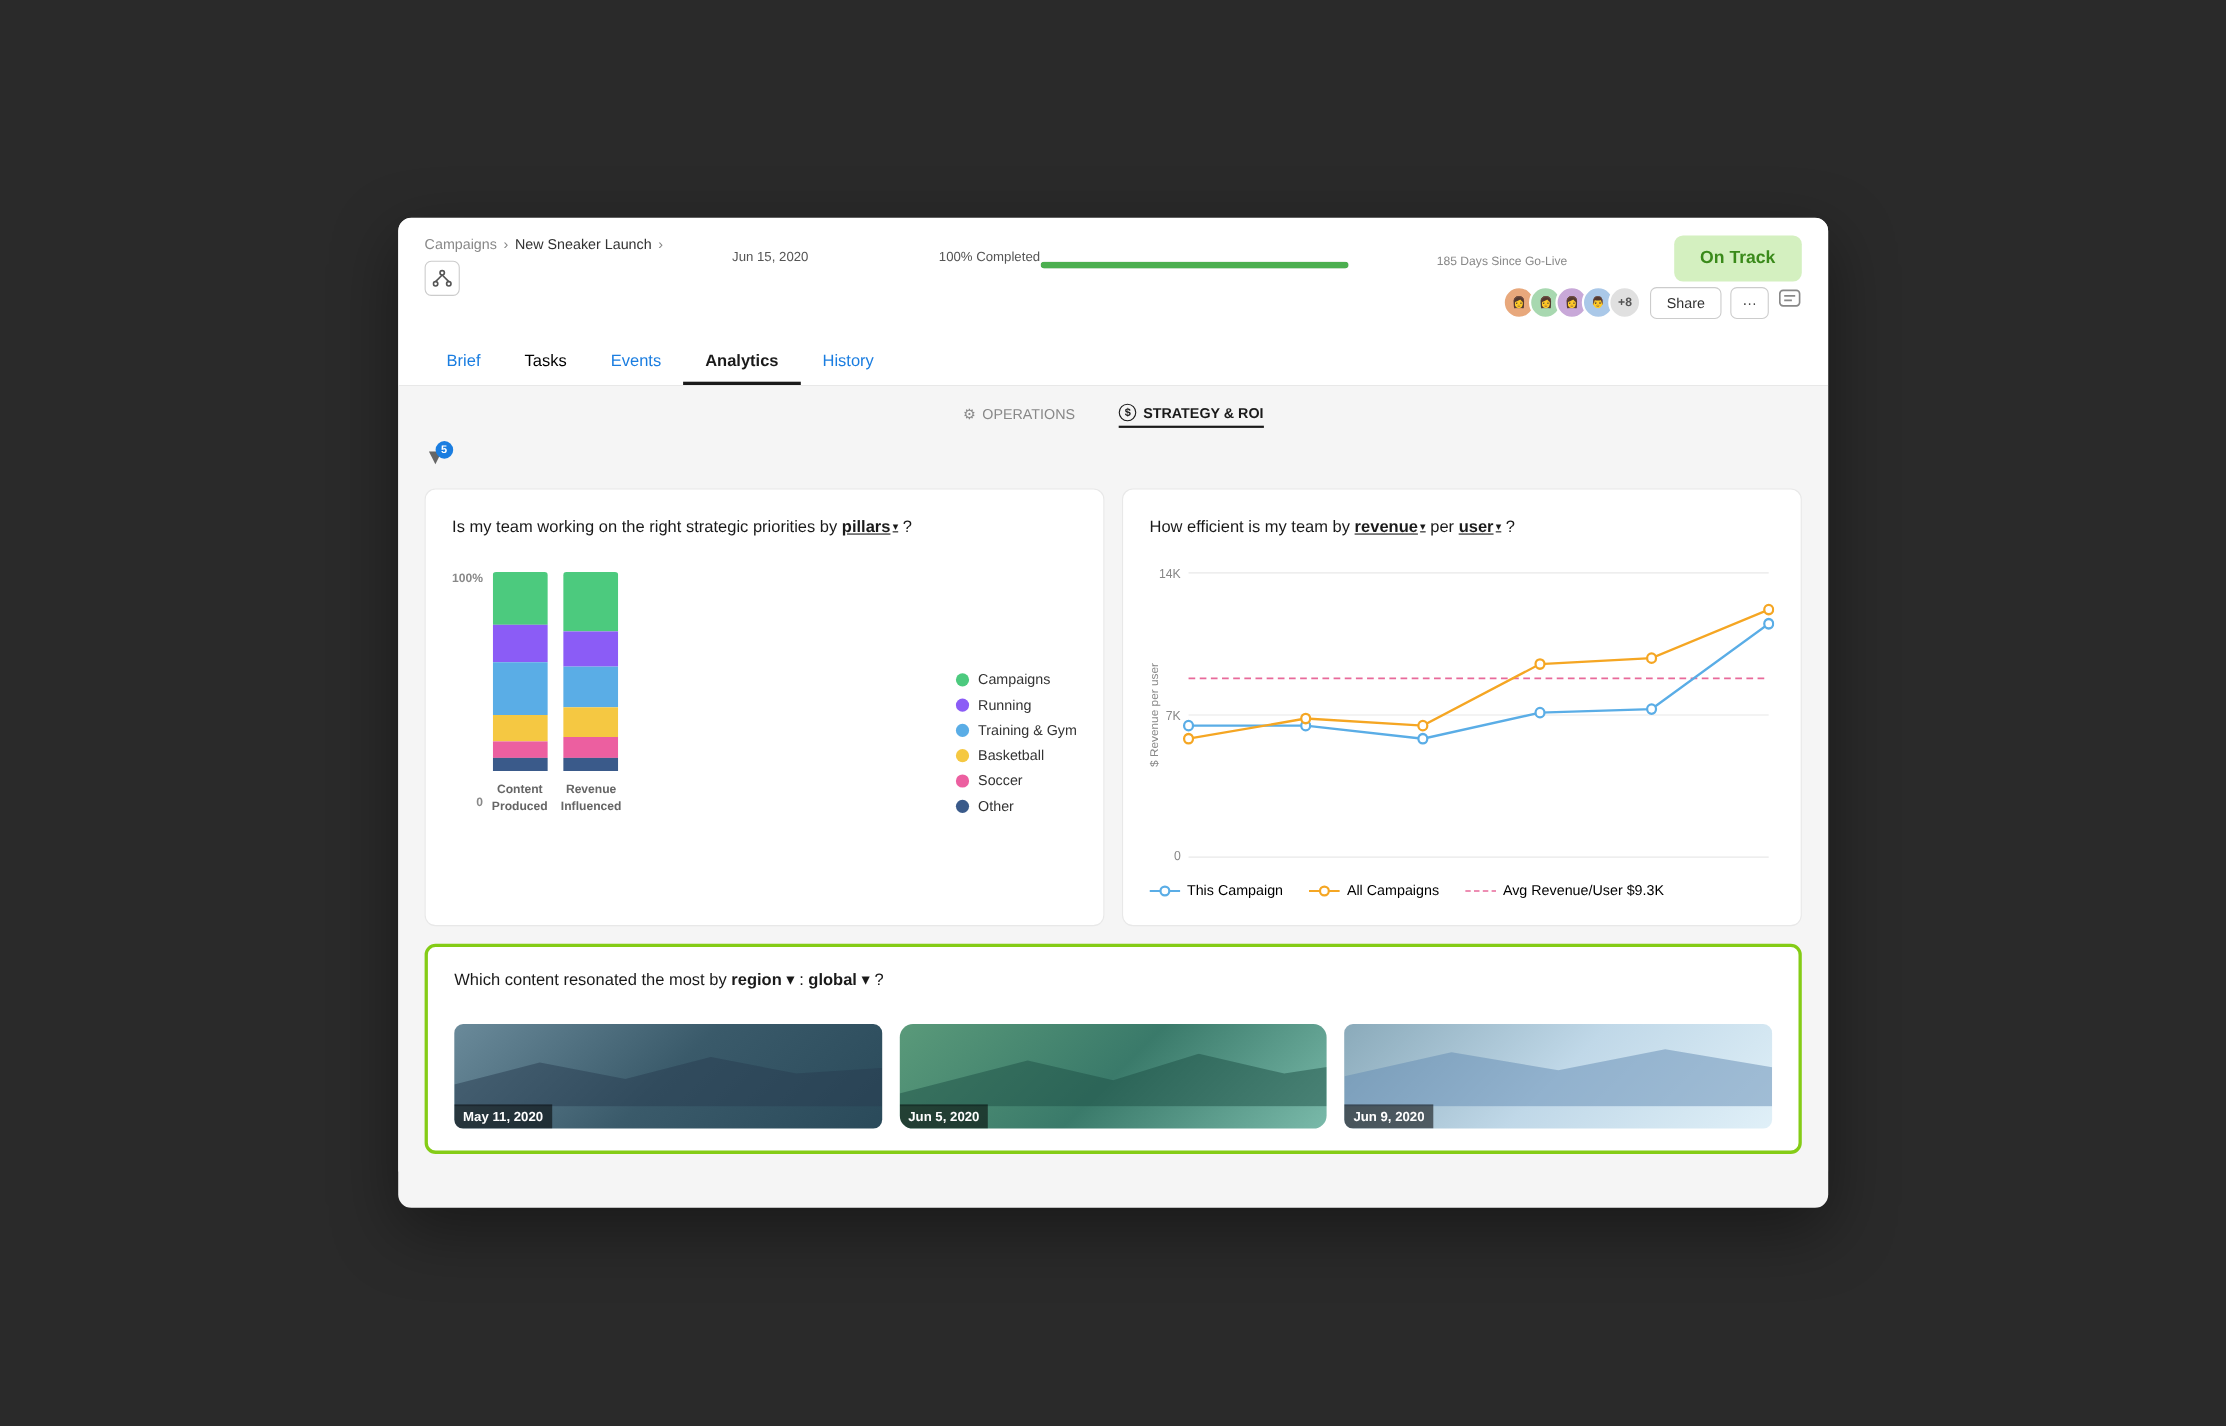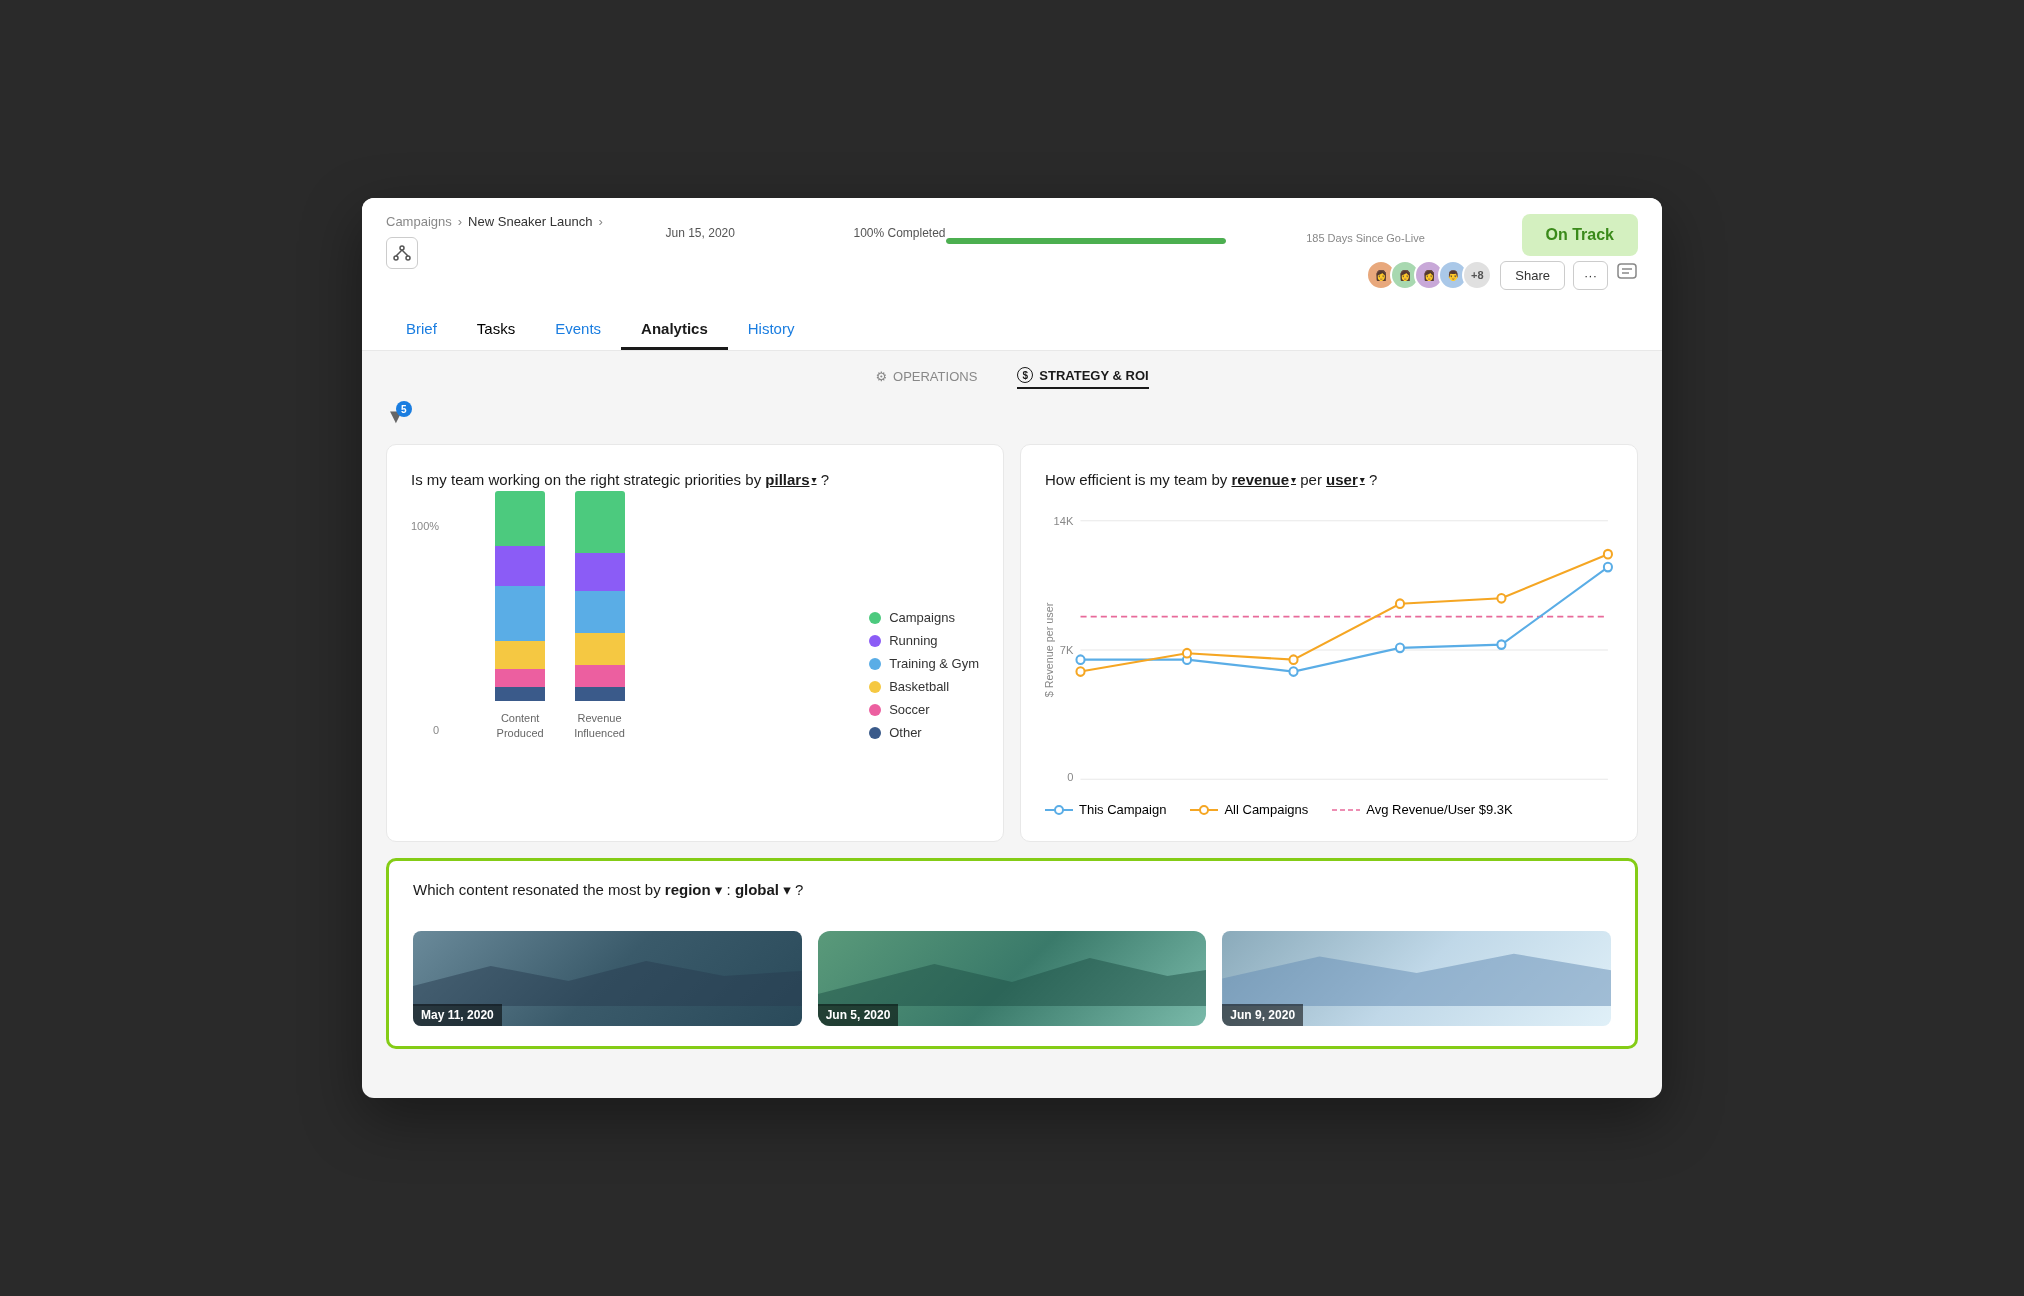--- a/index.html
+++ b/index.html
@@ -256,38 +256,37 @@
     .chart-title .dropdown-arrow { font-size: 10px; }
     .bar-chart-area {
       display: flex;
       gap: 24px;
       align-items: flex-end;
     }
     .bar-chart-visual {
       display: flex;
       flex-direction: column;
       flex: 1;
+      font-weight: bold;
     }
     .bar-y-labels {
       display: flex;
       flex-direction: column;
       justify-content: space-between;
       height: 220px;
       align-items: flex-end;
       padding-bottom: 4px;
       margin-right: 8px;
     }
     .bar-y-label { font-size: 11px; color: #888; }
     .bars-group {
       display: flex;
-      gap: 29px;
-      align-items: flex-end;
+      gap: 12px;
       height: 220px;
       padding-bottom: 0;
-      margin-left: 48px;
     }
     .bar-column {
       display: flex;
       flex-direction: column;
       align-items: center;
       gap: 4px;
     }
     .stacked-bar {
       width: 50px;
       display: flex;

